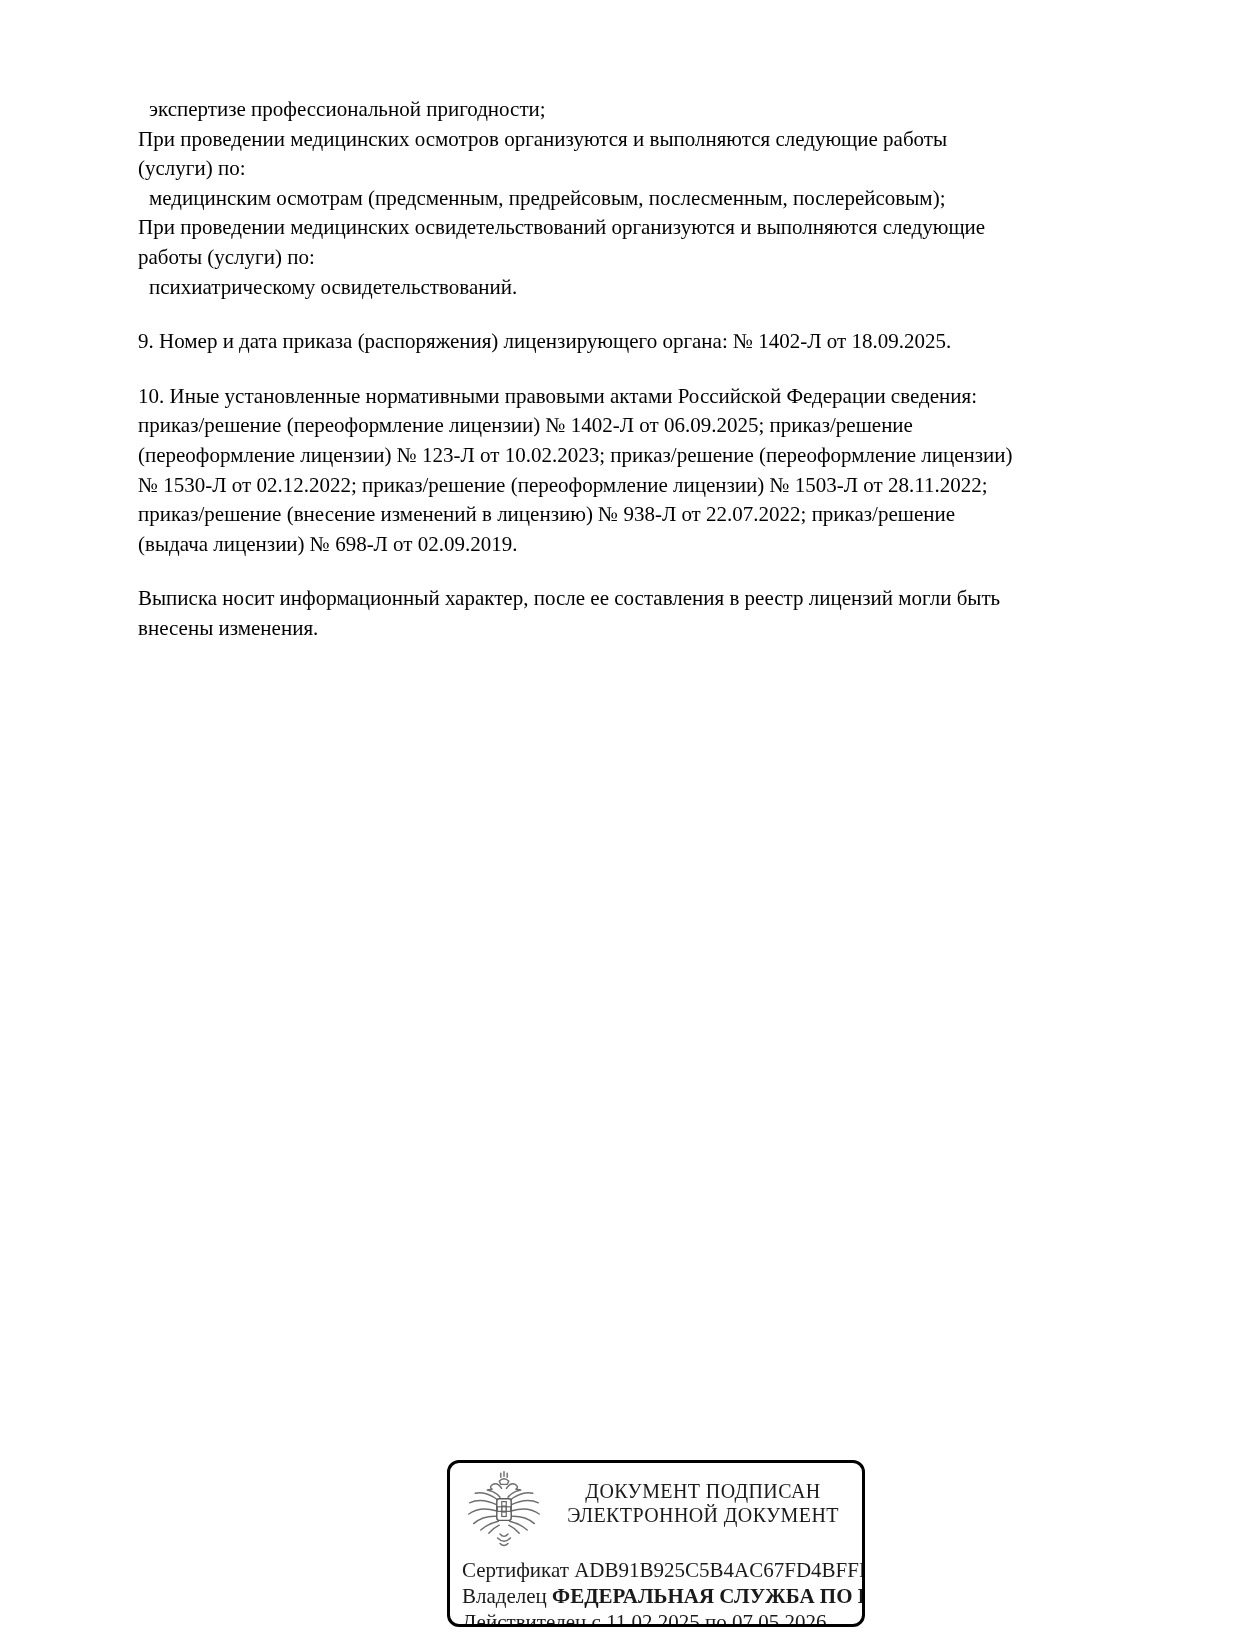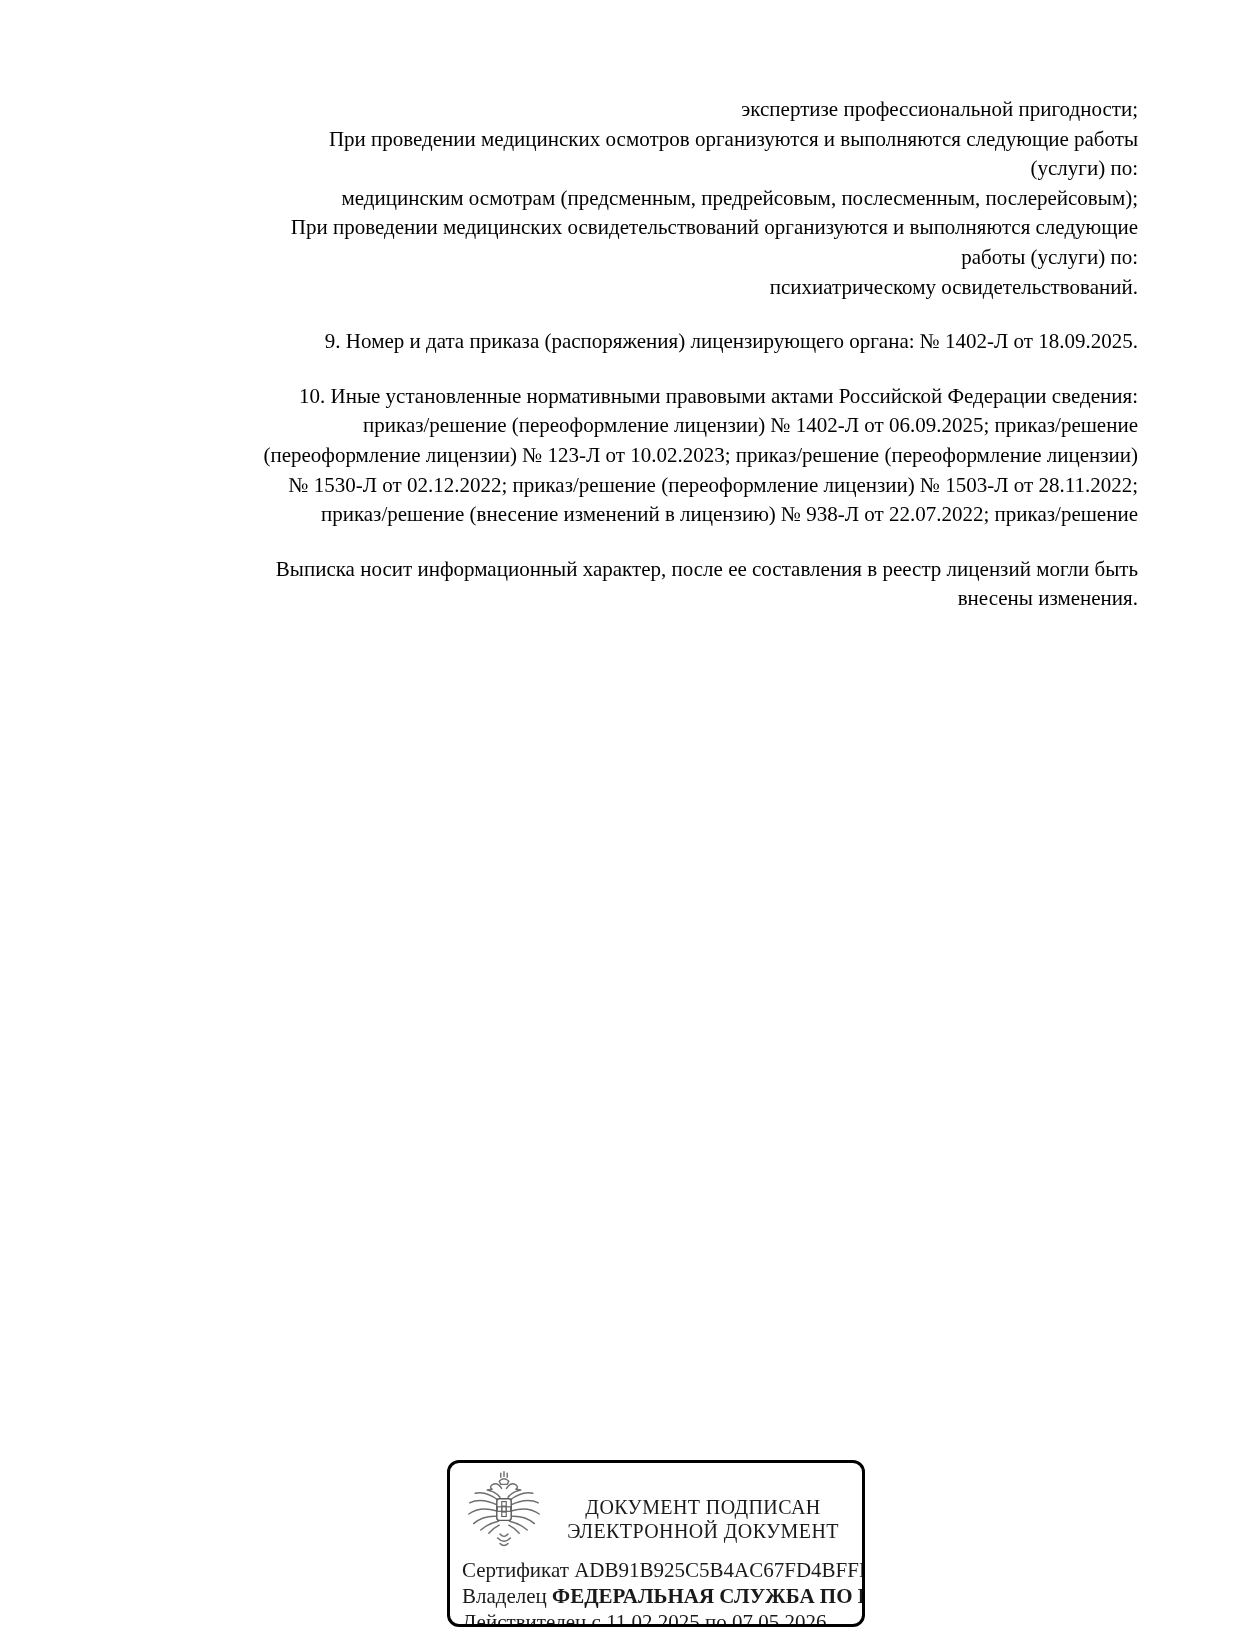--- a/index.html
+++ b/index.html
@@ -17,21 +17,21 @@
   }
   .content {
     position: absolute;
     left: 138px;
     top: 95px;
     width: 1000px;
     font-size: 21px;
     line-height: 29.6px;
   }
   .para { margin: 0 0 25px 0; }
-  .line { white-space: nowrap; text-align: right; }
+  .line { white-space: nowrap; }
   .line.indent { padding-left: 11px; }
 
   
   .stamp {
     position: absolute;
     left: 447px;
     top: 1460px;
     width: 418px;
     height: 167px;
     box-sizing: border-box;
@@ -46,21 +46,21 @@
     height: 94px;
   }
   .emblem {
     flex: 0 0 auto;
     margin: 7px 0 0 14px;
     line-height: 0;
   }
   .stamp-title {
     flex: 1 1 auto;
     text-align: center;
-    padding-top: 32px;
+    padding-top: 16px;
     font-size: 20px;
     line-height: 24px;
     letter-spacing: 0.4px;
     color: #1a1a1a;
   }
   .stamp-info {
     padding-left: 12px;
     font-size: 21px;
     line-height: 26px;
     white-space: nowrap;
@@ -86,20 +86,21 @@
   <div class="para">
     <div class="line">9. Номер и дата приказа (распоряжения) лицензирующего органа: № 1402-Л от 18.09.2025.</div>
   </div>
 
   <div class="para">
     <div class="line">10. Иные установленные нормативными правовыми актами Российской Федерации сведения:</div>
     <div class="line">приказ/решение (переоформление лицензии) № 1402-Л от 06.09.2025; приказ/решение</div>
     <div class="line">(переоформление лицензии) № 123-Л от 10.02.2023; приказ/решение (переоформление лицензии)</div>
     <div class="line">№ 1530-Л от 02.12.2022; приказ/решение (переоформление лицензии) № 1503-Л от 28.11.2022;</div>
     <div class="line">приказ/решение (внесение изменений в лицензию) № 938-Л от 22.07.2022; приказ/решение</div>
+    <div class="line">(выдача лицензии) № 698-Л от 02.09.2019.</div>
   </div>
 
   <div class="para">
     <div class="line">Выписка носит информационный характер, после ее составления в реестр лицензий могли быть</div>
     <div class="line">внесены изменения.</div>
   </div>
 
 </div>
 
 <div class="stamp">

